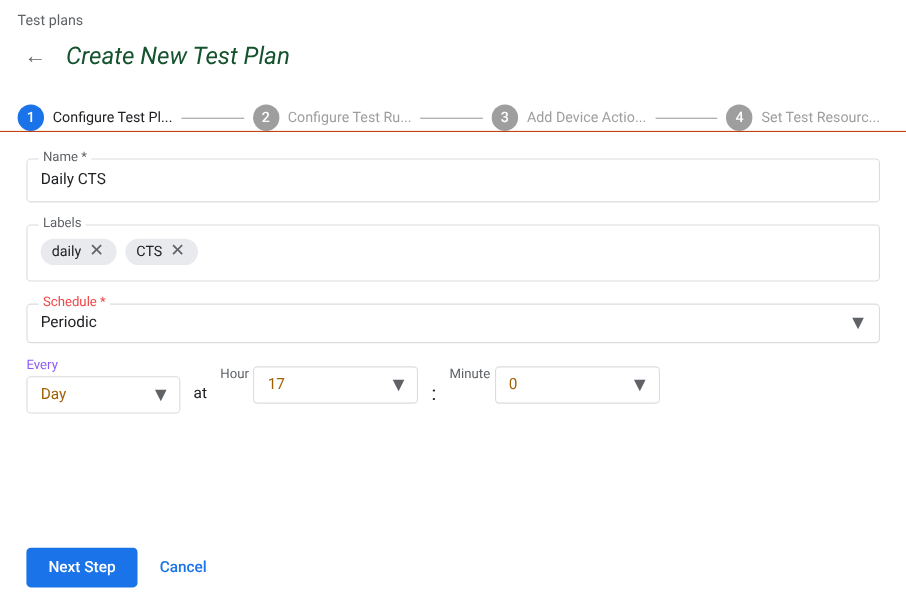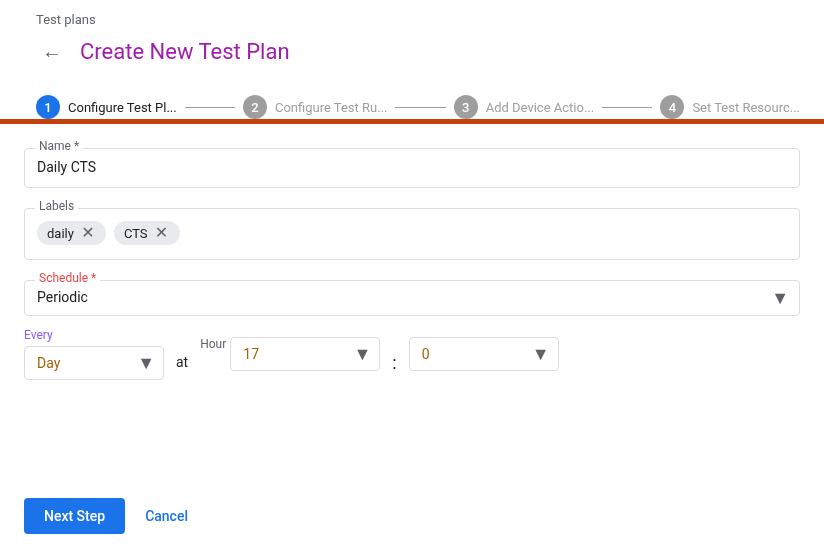--- a/index.html
+++ b/index.html
@@ -12,22 +12,22 @@
       overflow: hidden;
       font-size: 14px;
     }
     .page-container {
       width: 824px;
       height: 554px;
       display: flex;
       flex-direction: column;
     }
     .top-bar {
-      padding: 12px 24px 0 36px;
-      border-bottom: 5px solid #c2410c;
+      padding: 12px 24px 0 16px;
+      border-bottom: 1px solid #c2410c;
     }
     .breadcrumb-row {
       display: flex;
       align-items: center;
       margin-bottom: 8px;
     }
     .breadcrumb-text {
       font-size: 13px;
       color: #5f6368;
     }
@@ -47,21 +47,22 @@
       display: flex;
       align-items: center;
       justify-content: center;
       border-radius: 50%;
       width: 32px;
       height: 32px;
     }
     .page-title {
       font-size: 22px;
       font-weight: 400;
-      color: #a21caf;
+      color: #14532d;
+      font-style: italic;
     }
     .stepper {
       display: flex;
       align-items: center;
       padding: 14px 0 0 0;
       gap: 0;
     }
     .step {
       display: flex;
       align-items: center;
@@ -409,20 +410,21 @@
               <option>16</option><option value="17" selected="">17</option><option>18</option>
               <option>19</option><option>20</option><option>21</option><option>22</option><option>23</option>
             </select>
             <span class="dropdown-arrow">▼</span>
           </div>
         </div>
 
         <span class="colon">:</span>
 
         <div class="minute-group">
+          <span class="sub-label">Minute</span>
           <div class="dropdown-wrapper minute-wrapper">
             <select>
               <option value="0" selected="">0</option>
               <option>5</option><option>10</option><option>15</option>
               <option>20</option><option>25</option><option>30</option>
               <option>35</option><option>40</option><option>45</option>
               <option>50</option><option>55</option>
             </select>
             <span class="dropdown-arrow">▼</span>
           </div>

